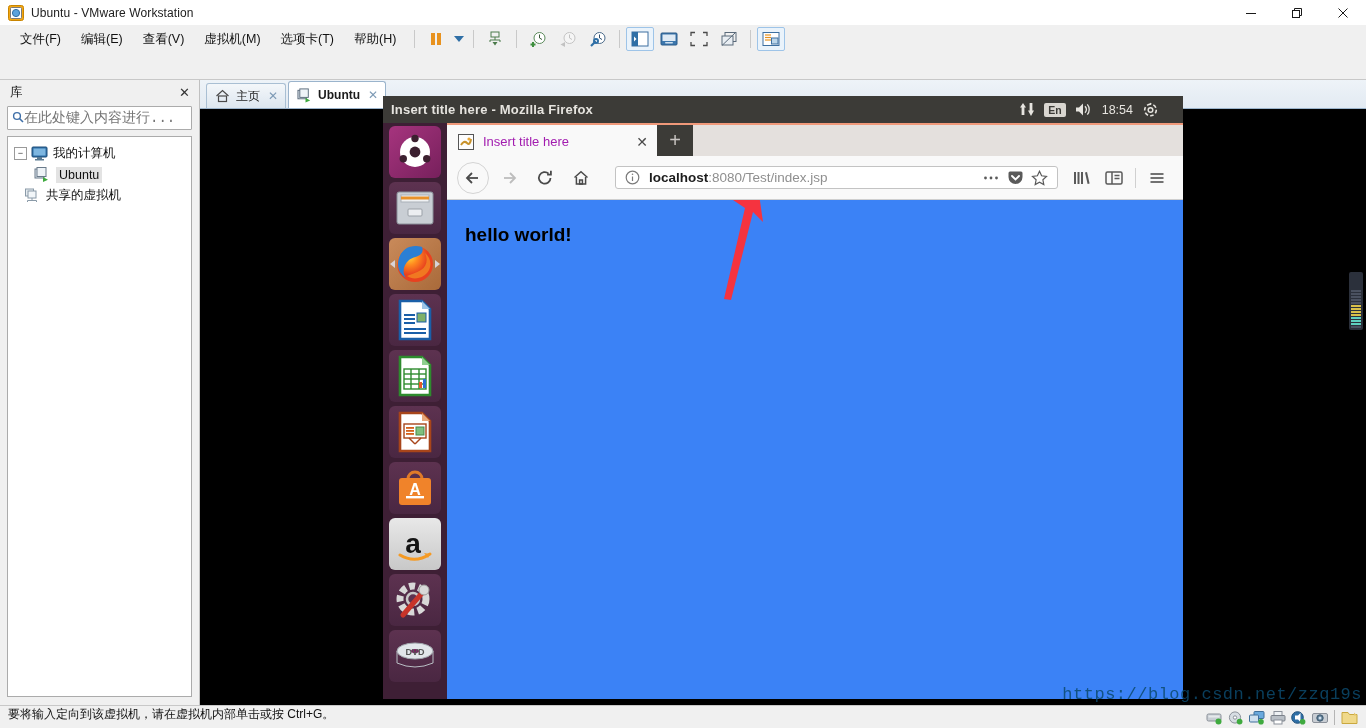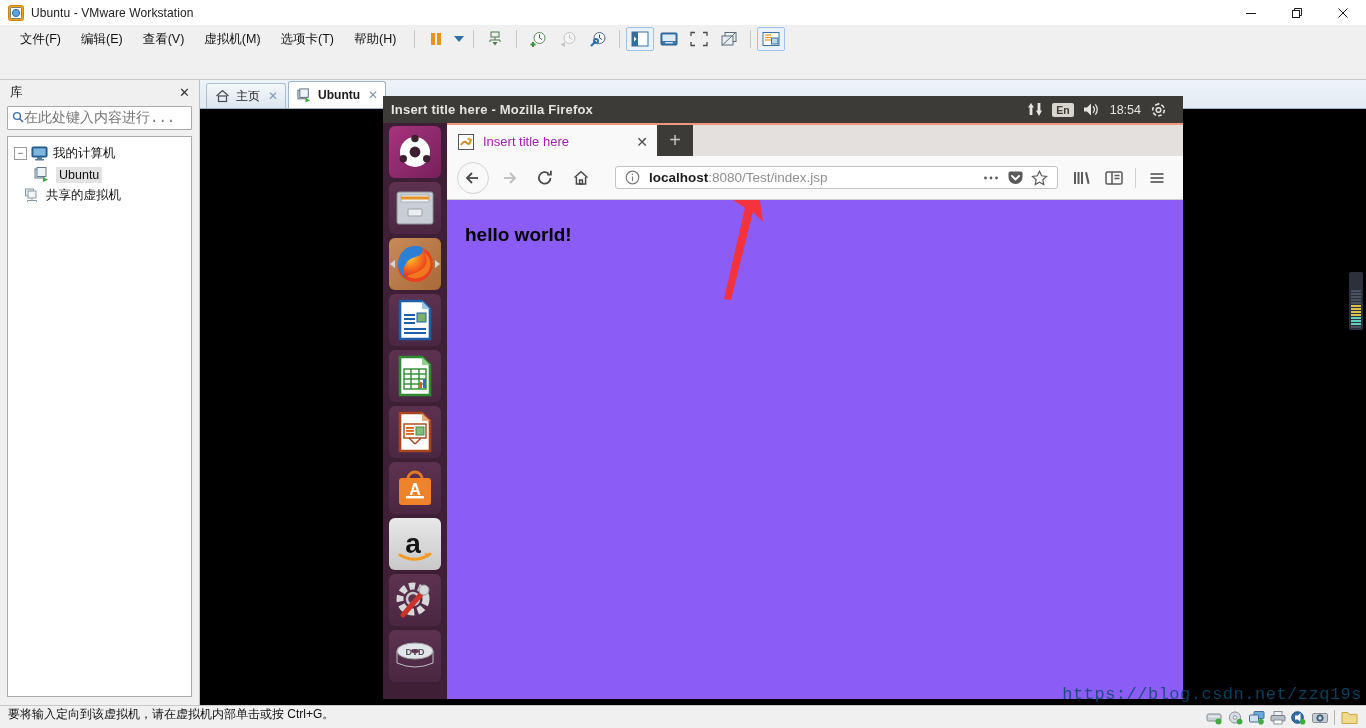--- a/index.html
+++ b/index.html
@@ -94,21 +94,21 @@
   .sb-devs { position:absolute; right:6px; top:0; height:23px; display:flex; align-items:center; }
   .sb-dev { width:21px; height:23px; display:flex; align-items:center; justify-content:center; }
   .sb-sep { width:1px; height:15px; background:#b5b5b5; margin:0 4px; }
 
   
   .guest {
     position:absolute; left:383px; top:96px; width:800px; height:603px;
     display:flex; flex-direction:column; overflow:hidden;
   }
   .u-top { height:27px; flex:0 0 27px; background:#3c3b37; display:flex; align-items:center;
-           padding:0 14px 0 8px; }
+           padding:0 22px 0 8px; }
   .u-title { font-size:13px; font-weight:bold; color:#e6e4df; letter-spacing:.2px; flex:1; }
   .u-tray { display:flex; align-items:center; gap:9px; padding-right:2px; }
   .u-tray-item { display:flex; align-items:center; color:#e6e4df; font-size:12px; }
   .kbd-ind { background:#d9d6d0; color:#3c3b37; font-size:10.5px; border-radius:2px;
              padding:1px 4px; font-weight:bold; line-height:12px;}
   .u-clock { font-size:12.5px; color:#e6e4df; }
 
   .u-body { flex:1; display:flex; min-height:0; }
   .launcher {
     width:64px; flex:0 0 64px; background:#3e1f35; padding-top:3px;
@@ -144,21 +144,21 @@
             display:flex; align-items:center; padding:0 6px 0 9px; margin:0 8px 0 14px; }
   .url-info { width:18px; color:#6a6a6a; font-size:12px; display:flex; align-items:center; }
   .url-text { flex:1; font-size:13.5px; color:#8f8f8f; white-space:nowrap; overflow:hidden;
               padding-left:6px; }
   .url-text b { color:#1c1c1c; font-weight:bold; }
   .url-act { width:24px; display:flex; align-items:center; justify-content:center; color:#5a5a5a; font-size:13px; }
   .ff-right { display:flex; align-items:center; }
   .ff-right .nav-btn { margin-right:0; }
   .ffr-sep { width:1px; height:20px; background:#d0d0d0; margin:0 5px; }
 
-  .ff-content { flex:1; background:#8b5cf6; padding:24px 0 0 18px; position:relative; overflow:hidden; }
+  .ff-content { flex:1; background:#3b82f6; padding:24px 0 0 18px; position:relative; overflow:hidden; }
   .hello { font-size:19px; font-weight:bold; color:#000; }
 
   
   .annot { position:absolute; left:0; top:0; pointer-events:none; }
 
   
   .perf {
     position:absolute; right:3px; top:272px; width:14px; height:58px;
     background:#2b303b; border-radius:2px; padding:2px 2px; display:flex;
     flex-direction:column-reverse; gap:1px; overflow:hidden;

